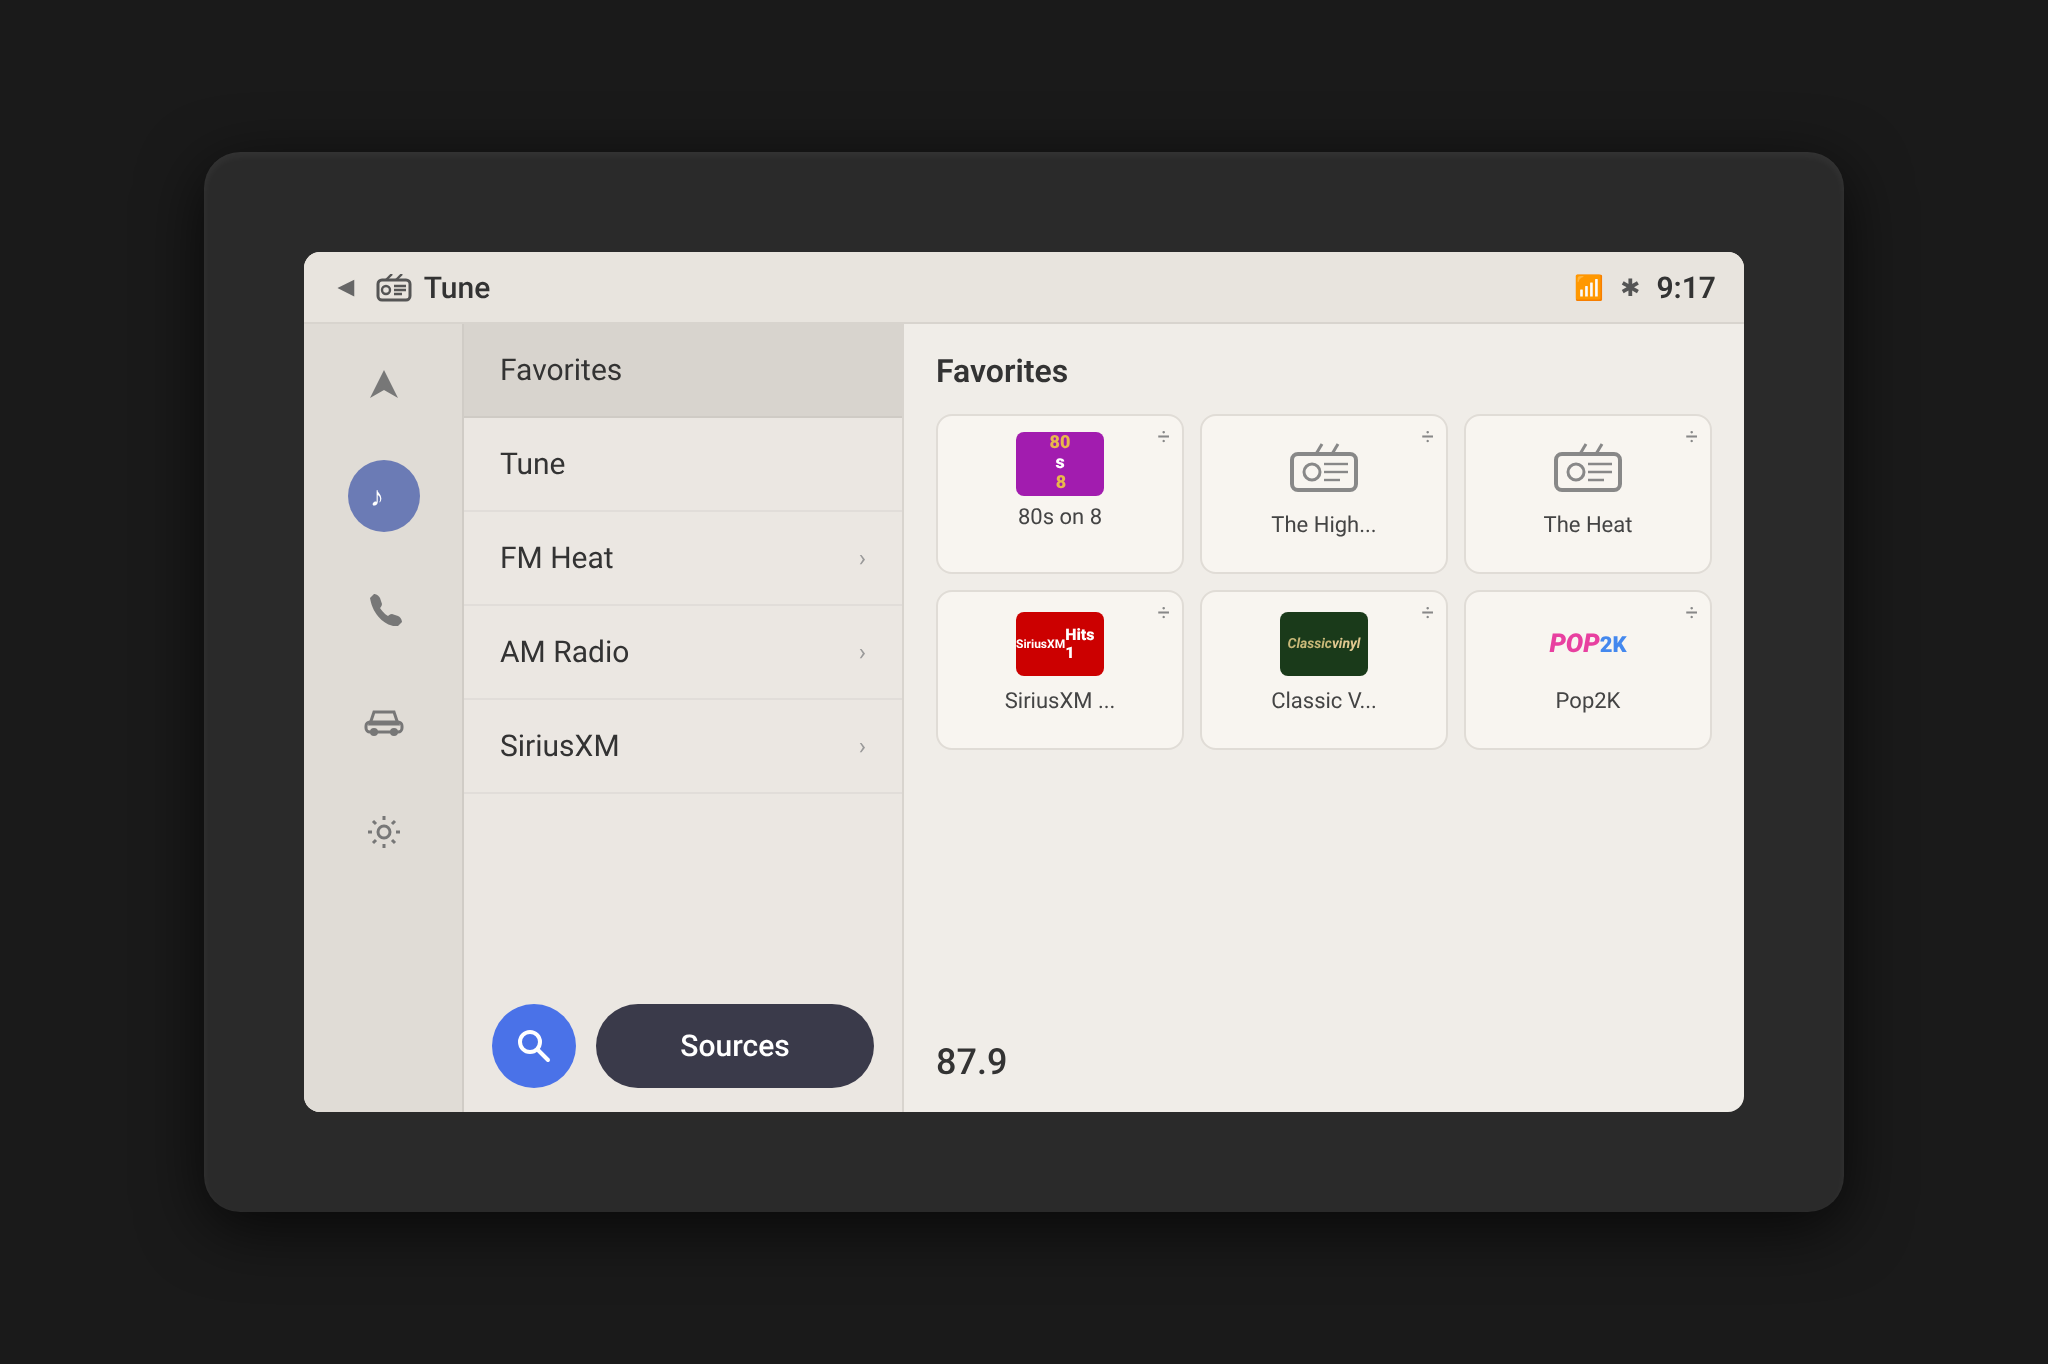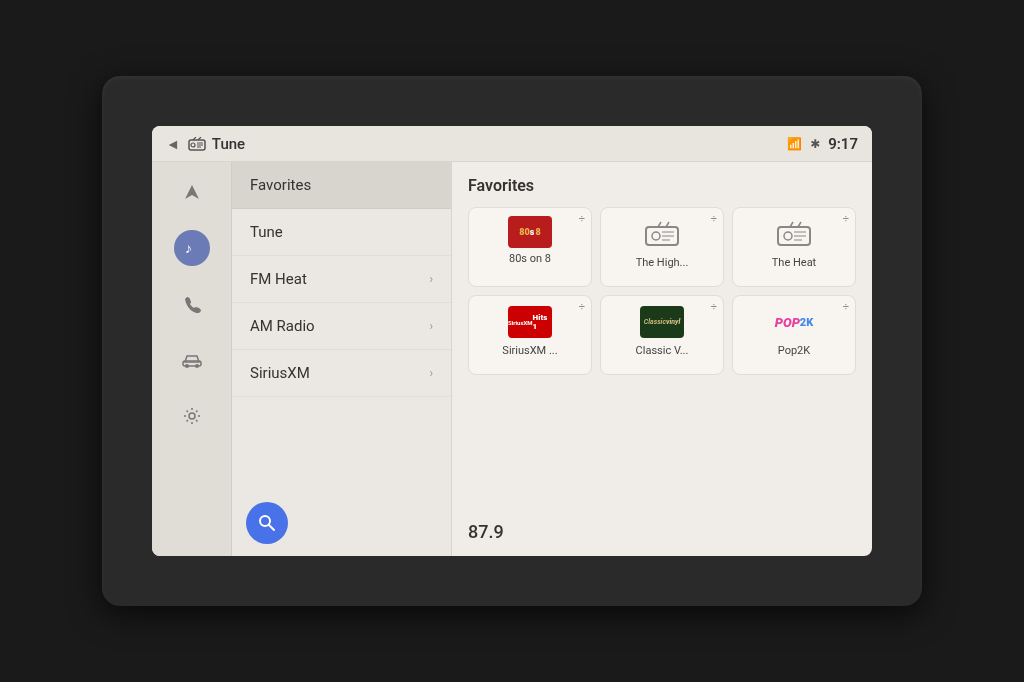--- a/index.html
+++ b/index.html
@@ -245,30 +245,31 @@
 
     .frequency-display {
       font-size: 18px;
       font-weight: 500;
       color: #333;
       margin-top: auto;
     }
 
     
     .logo-80s {
-      background: #b91c1c;
+      background: #a21caf;
       color: #e8b84b;
       border-radius: 4px;
       width: 44px;
       height: 32px;
       display: flex;
       align-items: center;
       justify-content: center;
       font-size: 10px;
       font-weight: 900;
+      flex-direction: column;
     }
 
     .logo-radio-icon {
       color: #888;
     }
 
     .logo-pop2k {
       color: #e84888;
       font-size: 13px;
       font-weight: 900;
@@ -366,20 +367,23 @@
           <span class="chevron">›</span>
         </div>
 
         <div class="bottom-actions">
           <div class="search-btn">
             <svg width="18" height="18" viewBox="0 0 18 18">
               <circle cx="7" cy="7" r="5" fill="none" stroke="white" stroke-width="2"></circle>
               <line x1="11" y1="11" x2="16" y2="16" stroke="white" stroke-width="2" stroke-linecap="round"></line>
             </svg>
           </div>
+          <div class="sources-btn">
+            <span>Sources</span>
+          </div>
         </div>
       </div>
 
       <div class="right-panel">
         <div class="favorites-title">Favorites</div>
 
         <div class="favorites-grid">
 
           <div class="favorite-card">
             <span class="card-menu">÷</span>

